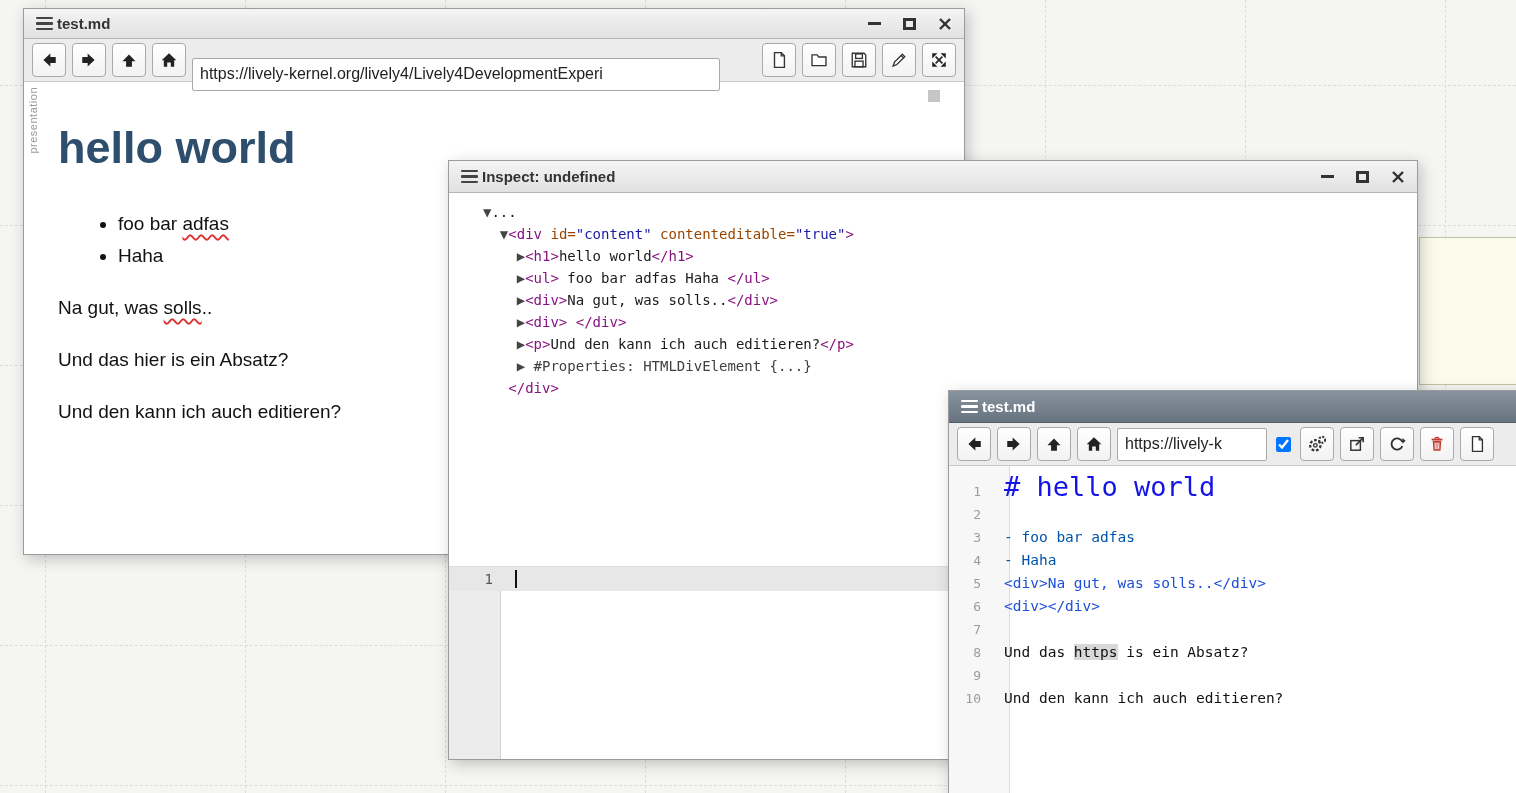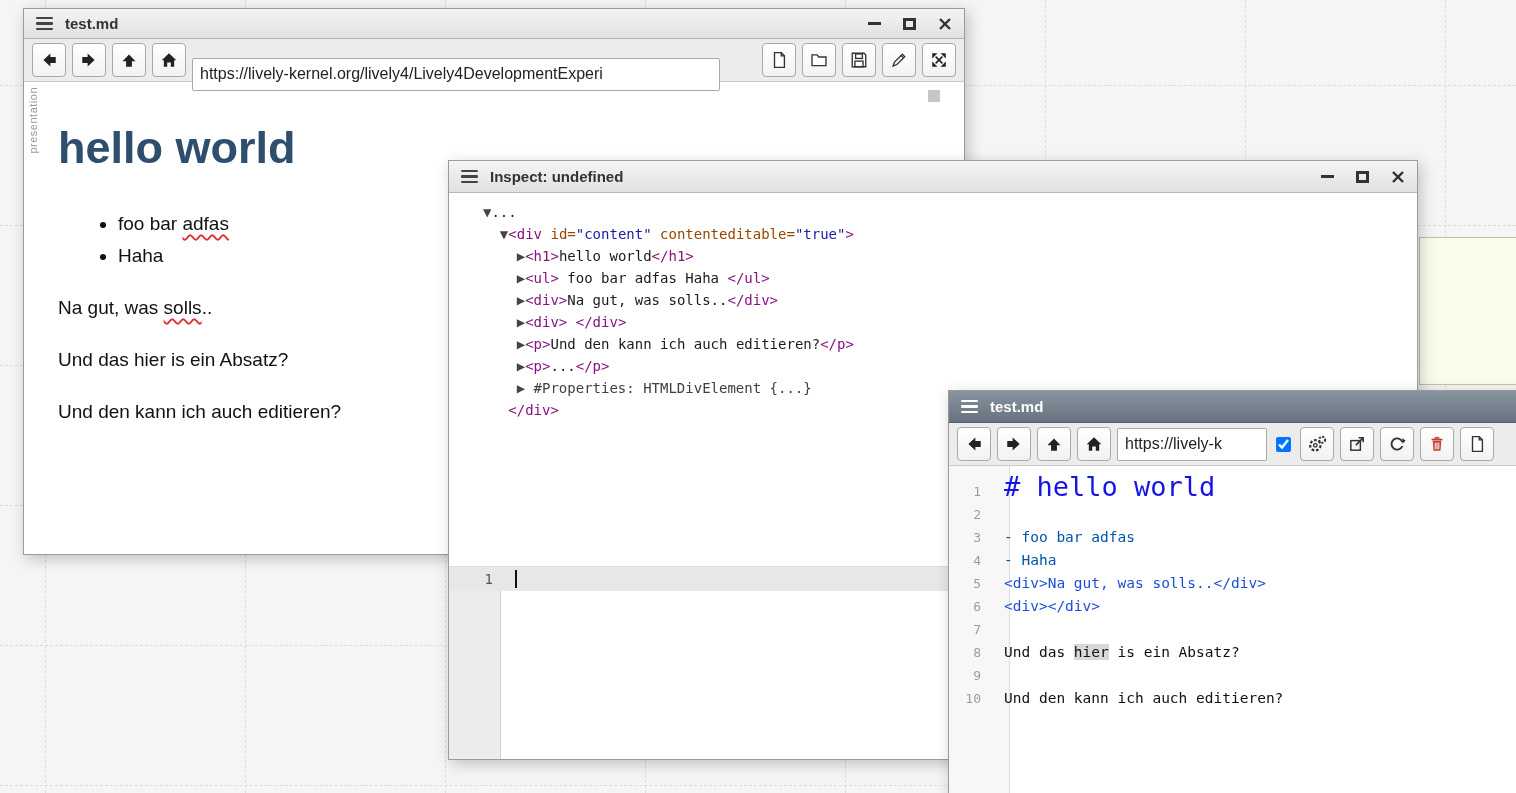--- a/index.html
+++ b/index.html
@@ -2,21 +2,21 @@
 <html><head>
 <meta charset="utf-8">
 <style>
 *{box-sizing:border-box;margin:0;padding:0}
 html,body{width:1516px;height:793px;overflow:hidden}
 body{position:relative;background:#f5f5f3;font-family:"Liberation Sans",sans-serif}
 .grid-v{position:absolute;top:0;bottom:0;width:0;border-left:1px dashed #dcdcdc}
 .grid-h{position:absolute;left:0;right:0;height:0;border-top:1px dashed #dcdcdc}
 .bg-panel{position:absolute;left:1419px;top:237px;width:97px;height:148px;background:#fbfbec;border:1px solid #c3c3a2;border-right:none;z-index:0}
 .window{position:absolute;background:#fff;border:1px solid #9b9b9b;box-shadow:3px 4px 14px rgba(0,0,0,.22)}
-.titlebar{height:30px;display:flex;align-items:center;gap:12px;padding:0 12px;background:linear-gradient(#f4f4f4,#e1e1e1);border-bottom:1px solid #b5b5b5;cursor:default}
+.titlebar{height:30px;display:flex;align-items:center;gap:4px;padding:0 12px;background:linear-gradient(#f4f4f4,#e1e1e1);border-bottom:1px solid #b5b5b5;cursor:default}
 .titlebar .title{font-size:15px;font-weight:bold;color:#333;white-space:nowrap}
 .burger{width:17px;height:13px;display:flex;flex-direction:column;justify-content:space-between;flex:none}
 .burger i{height:2.4px;background:#444;border-radius:1px}
 .win-controls{margin-left:auto;display:flex;align-items:center;gap:22px}
 .ic-min{width:13px;height:3px;background:#333}
 .ic-max{width:13px;height:12px;border:3px solid #333}
 .toolbar{height:43px;display:flex;align-items:center;gap:6px;padding:0 8px;background:#ececec;border-bottom:1px solid #c9c9c9}
 .tbtn{width:34px;height:34px;flex:none;display:flex;align-items:center;justify-content:center;background:linear-gradient(#ffffff,#f2f2f2);border:1px solid #a9a9a9;border-radius:4px;cursor:pointer}
 .urlbox{height:33px;border:1px solid #a9a9a9;border-radius:2px;padding:0 7px;font-size:16px;color:#222;background:#fff;font-family:"Liberation Sans",sans-serif}
 .actions{margin-left:auto;display:flex;gap:6px}
@@ -192,21 +192,20 @@
     </span>
   </div>
   <div class="tree">
       <div class="tline"><span class="tok-arrow">▼</span><span class="tok-plain">...</span></div>
       <div class="tline"><span class="tok-plain">  </span><span class="tok-arrow">▼</span><span class="tok-tag">&lt;div </span><span class="tok-attr">id=</span><span class="tok-attrval">"content"</span><span class="tok-plain"> </span><span class="tok-attr">contenteditable=</span><span class="tok-attrval">"true"</span><span class="tok-tag">&gt;</span></div>
       <div class="tline"><span class="tok-plain">    </span><span class="tok-arrow">▶</span><span class="tok-tag">&lt;h1&gt;</span><span class="tok-plain">hello world</span><span class="tok-tag">&lt;/h1&gt;</span></div>
       <div class="tline"><span class="tok-plain">    </span><span class="tok-arrow">▶</span><span class="tok-tag">&lt;ul&gt;</span><span class="tok-plain"> foo bar adfas Haha </span><span class="tok-tag">&lt;/ul&gt;</span></div>
       <div class="tline"><span class="tok-plain">    </span><span class="tok-arrow">▶</span><span class="tok-tag">&lt;div&gt;</span><span class="tok-plain">Na gut, was solls..</span><span class="tok-tag">&lt;/div&gt;</span></div>
       <div class="tline"><span class="tok-plain">    </span><span class="tok-arrow">▶</span><span class="tok-tag">&lt;div&gt;</span><span class="tok-plain"> </span><span class="tok-tag">&lt;/div&gt;</span></div>
       <div class="tline"><span class="tok-plain">    </span><span class="tok-arrow">▶</span><span class="tok-tag">&lt;p&gt;</span><span class="tok-plain">Und den kann ich auch editieren?</span><span class="tok-tag">&lt;/p&gt;</span></div>
-      <div class="tline"><span class="tok-plain">    </span><span class="tok-arrow">▶</span><span class="tok-tag">&lt;p&gt;</span><span class="tok-plain">...</span><span class="tok-tag">&lt;/p&gt;</span></div>
       <div class="tline"><span class="tok-plain">    </span><span class="tok-arrow">▶ </span><span class="tok-props">#Properties: HTMLDivElement {...}</span></div>
       <div class="tline"><span class="tok-plain">   </span><span class="tok-tag">&lt;/div&gt;</span></div>
     </div>
   <div class="mini-editor">
     <div class="mini-gutter"></div>
     <div class="mini-active"></div>
     <div class="mini-ln">1</div>
     <div class="mini-cursor"></div>
   </div>
 </div>
@@ -304,21 +303,21 @@
       <div class="erow">
         <div class="eln">6</div>
         <div class="ecode"><span class="tok-html-tag">&lt;div&gt;&lt;/div&gt;</span></div>
       </div>
       <div class="erow">
         <div class="eln">7</div>
         <div class="ecode"></div>
       </div>
       <div class="erow">
         <div class="eln">8</div>
-        <div class="ecode"><span class="tok-plain">Und das </span><span class="tok-highlight">hier</span><span class="tok-plain"> is ein Absatz?</span></div>
+        <div class="ecode"><span class="tok-plain">Und das </span><span class="tok-highlight">https</span><span class="tok-plain"> is ein Absatz?</span></div>
       </div>
       <div class="erow">
         <div class="eln">9</div>
         <div class="ecode"></div>
       </div>
       <div class="erow">
         <div class="eln">10</div>
         <div class="ecode"><span class="tok-plain">Und den kann ich auch editieren?</span></div>
       </div>
     </div>

